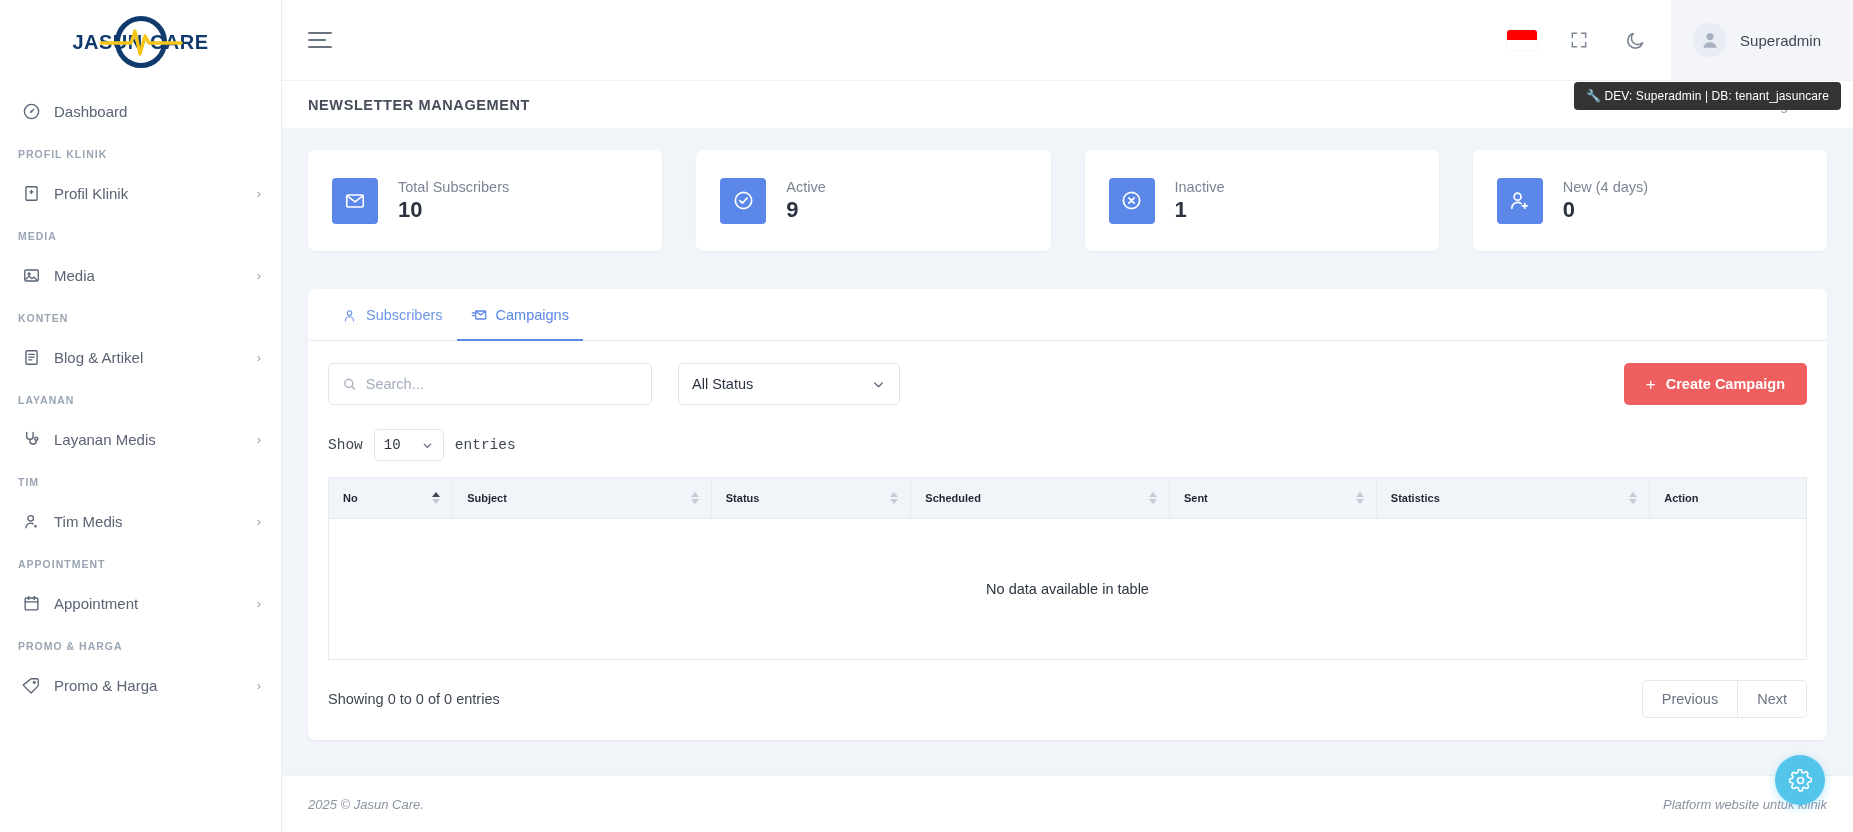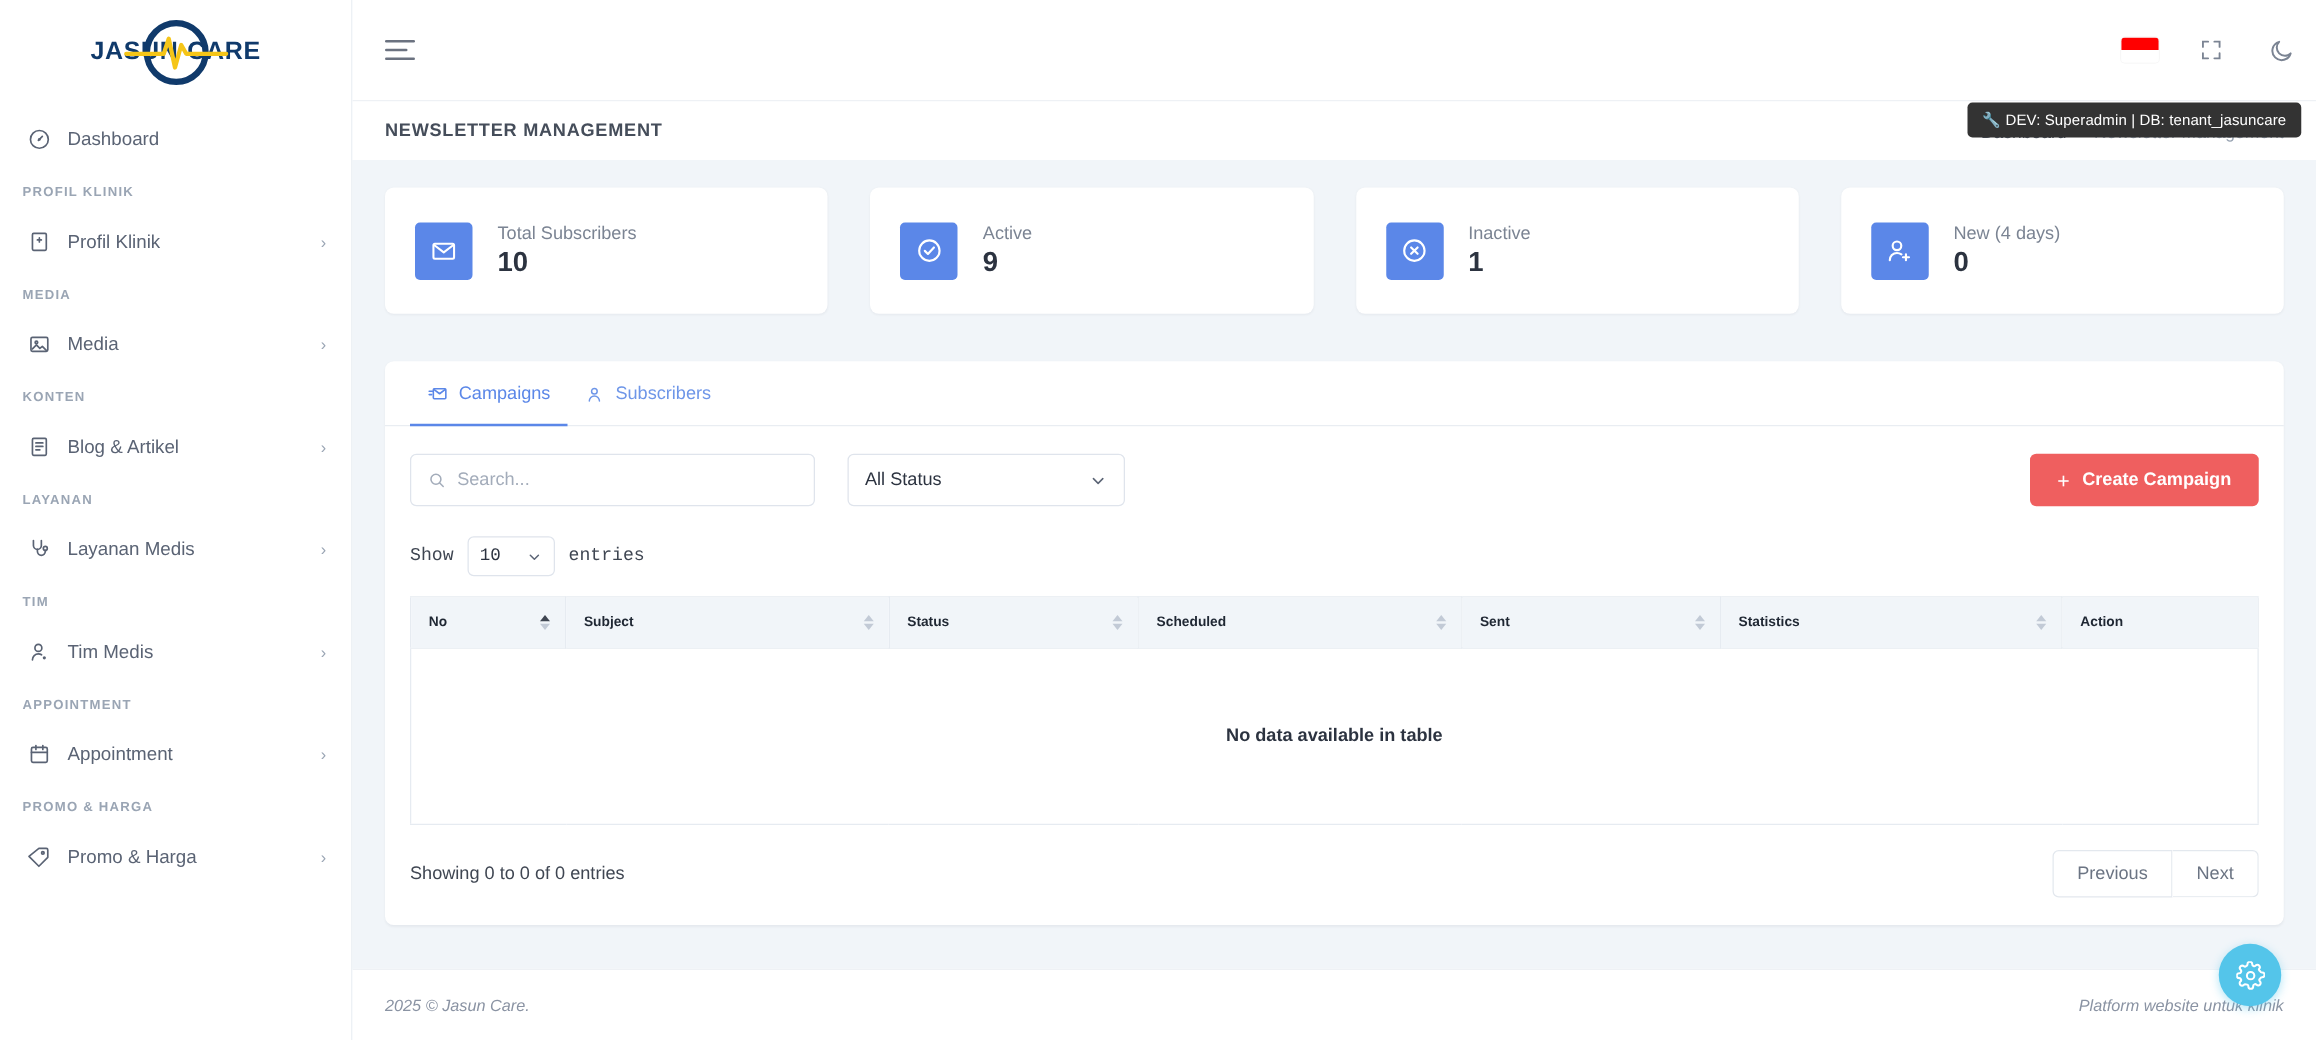--- a/index.html
+++ b/index.html
@@ -178,21 +178,21 @@
     position: absolute; right: 12px; top: 50%; transform: translateY(-50%);
     display: flex; flex-direction: column; gap: 2px; line-height: 0;
   }
   .sort .up, .sort .dn {
     width: 0; height: 0; border-left: 4px solid transparent; border-right: 4px solid transparent;
   }
   .sort .up { border-bottom: 5px solid #c2cad6; }
   .sort .dn { border-top: 5px solid #c2cad6; }
   .sort.asc .up { border-bottom-color: #3f4652; }
   .empty-cell {
-    text-align: center; font-size: 14.5px; font-weight: 700; color: #2c3340;
+    text-align: center; font-size: 14.5px; font-weight: 400; color: #2c3340;
     height: 141px; border: 1px solid #e6ebf1; border-top: none;
     border-left: none; border-right: none;
   }
   .tablewrap { padding: 0 20px; }
   table { border-left: 1px solid #e6ebf1; border-right: 1px solid #e6ebf1; }
 
   .tfoot { display: flex; align-items: center; padding: 20px 20px 22px 20px; }
   .tfoot .info { font-size: 14.5px; color: #3f4652; }
   .pager { margin-left: auto; display: flex; }
   .pg-btn {
@@ -342,20 +342,29 @@
         <div class="icon-btn">
           <svg width="20" height="20" viewBox="0 0 24 24" fill="none" stroke="#7b8493" stroke-width="1.8" stroke-linecap="round">
             <path d="M4 9V4h5M20 9V4h-5M4 15v5h5M20 15v5h-5"></path>
           </svg>
         </div>
         <div class="icon-btn">
           <svg width="21" height="21" viewBox="0 0 24 24" fill="none" stroke="#7b8493" stroke-width="1.8" stroke-linejoin="round">
             <path d="M20 14.5A8.5 8.5 0 119.5 4a7 7 0 1010.5 10.5z"></path>
           </svg>
         </div>
+        <div class="user-chip">
+          <div class="avatar">
+            <svg width="22" height="22" viewBox="0 0 24 24" fill="#a8b0bf">
+              <circle cx="12" cy="8.5" r="3.8"></circle>
+                <path d="M5 20.5c0-3.6 3.1-6 7-6s7 2.4 7 6z"></path>
+            </svg>
+          </div>
+          <span class="user-name">Superadmin</span>
+        </div>
       </div>
 
       <div class="tooltip">🔧 DEV: Superadmin | DB: tenant_jasuncare</div>
     </header>
 
     <div class="pagehead">
       <h1>NEWSLETTER MANAGEMENT</h1>
       <div class="crumbs">
         <span class="c-link">Dashboard</span>
         <span class="c-sep">›</span>
@@ -416,34 +425,34 @@
           <div>
             <div class="stat-label">New (4 days)</div>
             <div class="stat-value">0</div>
           </div>
         </div>
       </div>
 
       <section class="panel">
 
         <div class="tabs">
+          <div class="tab">
+            <svg width="15" height="15" viewBox="0 0 24 24" fill="none" stroke="#6e96e8" stroke-width="1.9" stroke-linecap="round">
+              <circle cx="12" cy="8" r="3.6"></circle>
+                <path d="M5.5 20.5c0-3.6 2.9-6.5 6.5-6.5s6.5 2.9 6.5 6.5"></path>
+            </svg>
+            <span>Subscribers</span>
+          </div>
           <div class="tab active">
             <svg width="16" height="16" viewBox="0 0 24 24" fill="none" stroke="#5b87e8" stroke-width="1.9" stroke-linecap="round" stroke-linejoin="round">
               <rect x="7" y="6" width="15" height="12" rx="1.2"></rect>
                 <path d="M7.6 6.8L14.5 12l6.9-5.2"></path>
                 <path d="M2 9h4M2 13h3"></path>
             </svg>
             <span>Campaigns</span>
-          </div>
-          <div class="tab">
-            <svg width="15" height="15" viewBox="0 0 24 24" fill="none" stroke="#6e96e8" stroke-width="1.9" stroke-linecap="round">
-              <circle cx="12" cy="8" r="3.6"></circle>
-                <path d="M5.5 20.5c0-3.6 2.9-6.5 6.5-6.5s6.5 2.9 6.5 6.5"></path>
-            </svg>
-            <span>Subscribers</span>
           </div>
         </div>
 
         <div class="toolbar">
           <div class="search-box">
             <svg width="16" height="16" viewBox="0 0 24 24" fill="none" stroke="#a3acba" stroke-width="2" stroke-linecap="round">
               <circle cx="11" cy="11" r="6.5"></circle>
                 <path d="M16 16l4.5 4.5"></path>
             </svg>
             <input type="text" placeholder="Search..." value="" style="">

